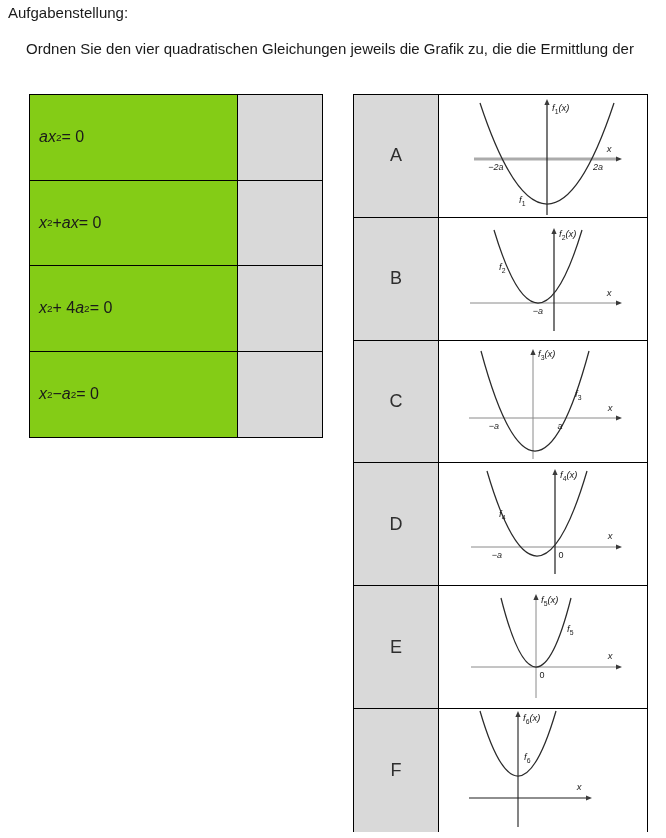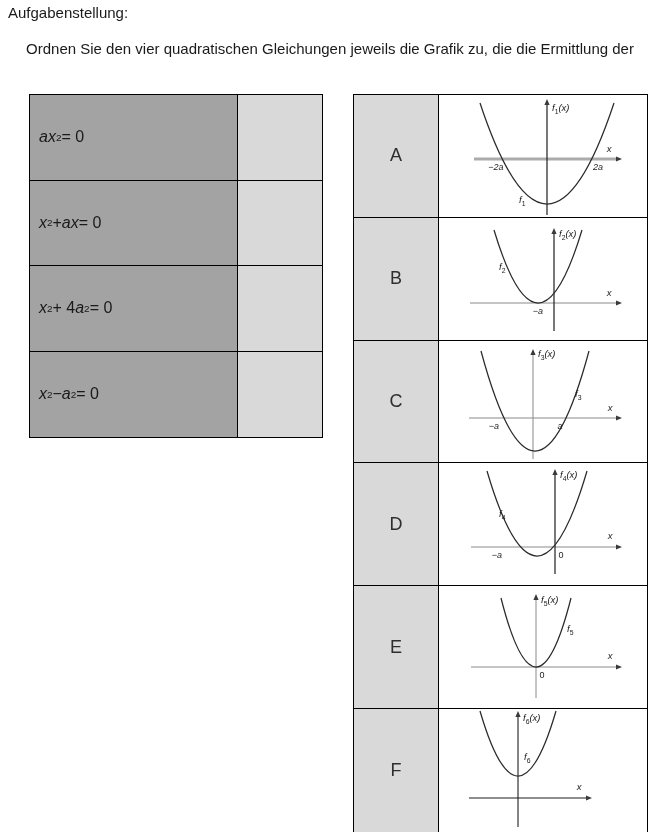--- a/index.html
+++ b/index.html
@@ -6,21 +6,21 @@
   .page{
     position:relative;width:666px;height:838px;background:#fff;overflow:hidden;
     font-family:"Liberation Sans","DejaVu Sans",sans-serif;color:#1a1a1a;
   }
   .title{position:absolute;left:8px;top:4px;font-size:15px;}
   .instruction{position:absolute;left:4px;top:38px;font-size:15px;line-height:21px;width:652px;text-align:center;}
   
   .eq-table{position:absolute;left:29px;top:94px;width:294px;height:344px;border:1px solid #000;box-sizing:border-box;}
   .eq-row{display:flex;height:85.5px;border-bottom:1px solid #000;box-sizing:border-box;}
   .eq-row:last-child{border-bottom:none;}
-  .eq-cell{width:208px;border-right:1px solid #000;box-sizing:border-box;display:flex;align-items:center;padding-left:9px;font-size:16px;background:#a3a3a3;}
+  .eq-cell{width:208px;border-right:1px solid #000;box-sizing:border-box;display:flex;align-items:center;padding-left:9px;font-size:16px;background:#84cc16;}
   .ans-cell{flex:1;background:#d9d9d9;}
   
   .graph-table{position:absolute;left:353px;top:94px;width:295px;height:738px;border:1px solid #000;box-sizing:border-box;}
   .graph-row{display:flex;height:122.8px;border-bottom:1px solid #000;box-sizing:border-box;}
   .graph-row:last-child{border-bottom:none;}
   .letter-cell{width:85px;background:#d9d9d9;border-right:1px solid #000;box-sizing:border-box;display:flex;align-items:center;justify-content:center;font-size:18px;color:#2e2e2e;}
   .graph-cell{flex:1;background:#fff;position:relative;}
   .graph-cell svg{position:absolute;left:0;top:0;}
   
   .it{font-style:italic;}

